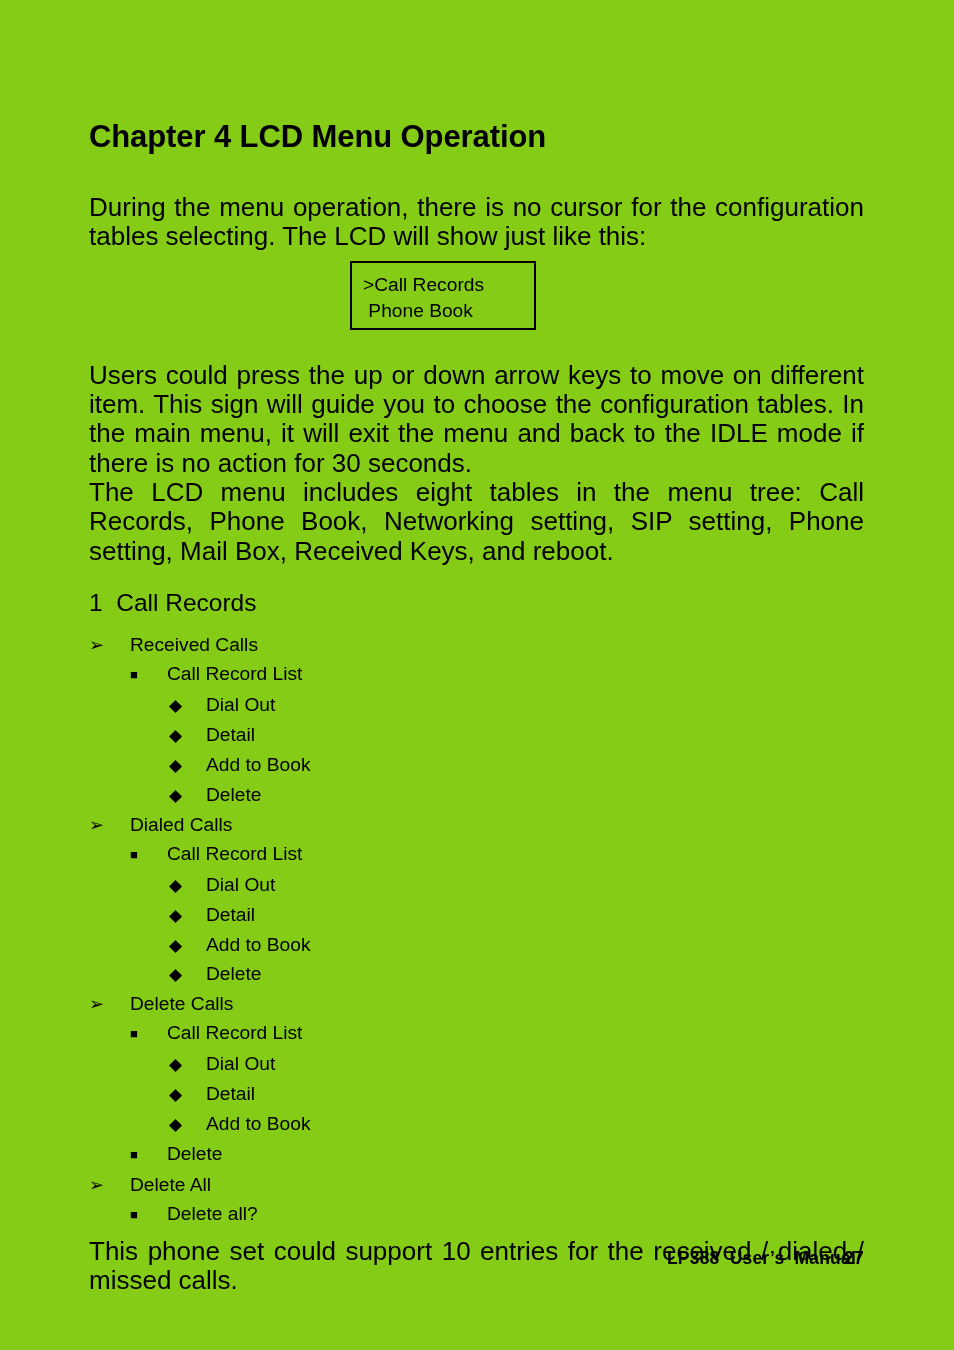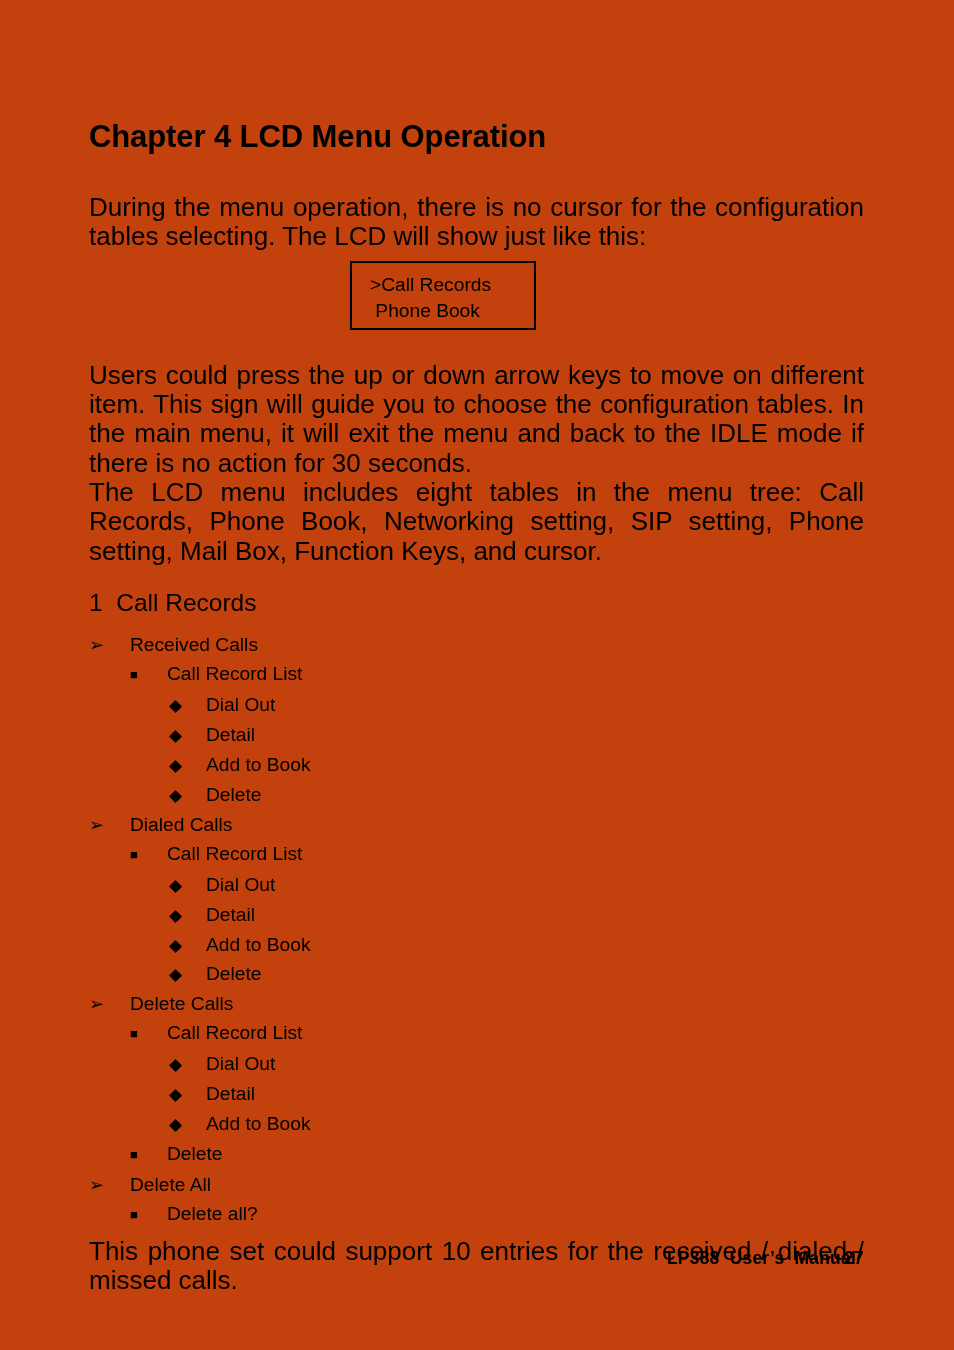--- a/index.html
+++ b/index.html
@@ -9,21 +9,21 @@
     background: #ffffff;
   }
   body {
     font-family: "Liberation Sans", sans-serif;
     color: #000000;
   }
   .page {
     position: relative;
     width: 954px;
     height: 1350px;
-    background: #c2410c;
+    background: #84cc16;
     overflow: hidden;
     box-sizing: border-box;
   }
   .content {
     position: absolute;
     left: 89px;
     top: 0;
     width: 775px;
   }
 
@@ -63,21 +63,21 @@
     position: relative;
   }
   .lcd-box {
     position: absolute;
     left: 261px;
     top: 0;
     width: 186px;
     height: 69px;
     border: 2px solid #000000;
     box-sizing: border-box;
-    padding: 9px 0 0 18px;
+    padding: 9px 0 0 11px;
   }
   .lcd-line {
     font-size: 19.2px;
     line-height: 26px;
     white-space: pre;
   }
 
   
   .section-heading {
     font-size: 24.5px;
@@ -174,21 +174,21 @@
 
     <div class="lcd-wrap">
       <div class="lcd-box">
         <div class="lcd-line">&gt;Call Records</div>
         <div class="lcd-line"> Phone Book</div>
       </div>
     </div>
 
     <p class="para para-after-box">Users could press the up or down arrow keys to move on different item. This sign will guide you to choose the configuration tables. In the main menu, it will exit the menu and back to the IDLE mode if there is no action for 30 seconds.</p>
 
-    <p class="para para-tight">The LCD menu includes eight tables in the menu tree: Call Records, Phone Book, Networking setting, SIP setting, Phone setting, Mail Box, Function Keys, and cursor.</p>
+    <p class="para para-tight">The LCD menu includes eight tables in the menu tree: Call Records, Phone Book, Networking setting, SIP setting, Phone setting, Mail Box, Received Keys, and reboot.</p>
 
     <h2 class="section-heading">1  Call Records</h2>
 
     <div class="outline">
         <div class="li lvl1">
           <span class="marker">➢</span>
           <span class="li-label">Received Calls</span>
         </div>
         <div class="li lvl2">
           <span class="marker">■</span>

